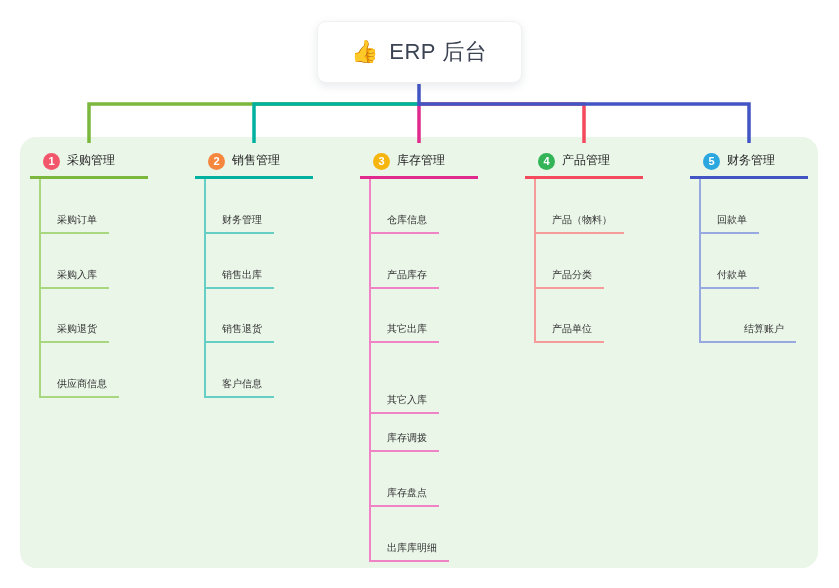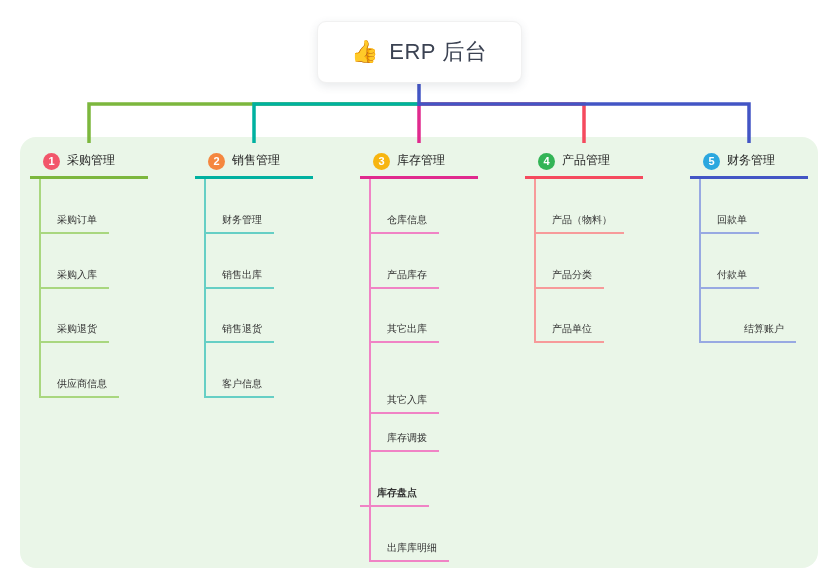--- a/index.html
+++ b/index.html
@@ -80,21 +80,21 @@
       <div class="branch-title" style="left: 360px; top: 146px; border-bottom-color: rgb(224, 42, 142);">
         <span class="badge" style="background: rgb(247, 181, 16);">3</span>
         <span class="t">库存管理</span>
       </div>
       <div class="vline" style="left: 369px; top: 179px; height: 383px; background: rgb(240, 131, 197);"></div>
       <div class="leaf" style="left: 370px; top: 206px; border-bottom-color: rgb(240, 131, 197);">仓库信息</div>
       <div class="leaf" style="left: 370px; top: 261px; border-bottom-color: rgb(240, 131, 197);">产品库存</div>
       <div class="leaf" style="left: 370px; top: 315px; border-bottom-color: rgb(240, 131, 197);">其它出库</div>
       <div class="leaf" style="left: 370px; top: 378px; border-bottom-color: rgb(240, 131, 197); margin-top: 8px;">其它入库</div>
       <div class="leaf" style="left: 370px; top: 424px; border-bottom-color: rgb(240, 131, 197);">库存调拨</div>
-      <div class="leaf" style="left: 360px; top: 479px; border-bottom-color: rgb(240, 131, 197); font-weight: bold;">库存盘点</div>
+      <div class="leaf" style="left: 370px; top: 479px; border-bottom-color: rgb(240, 131, 197);">库存盘点</div>
       <div class="leaf" style="left: 370px; top: 534px; border-bottom-color: rgb(240, 131, 197);">出库库明细</div>
       <div class="branch-title" style="left: 525px; top: 146px; border-bottom-color: rgb(245, 74, 94);">
         <span class="badge" style="background: rgb(51, 180, 86);">4</span>
         <span class="t">产品管理</span>
       </div>
       <div class="vline" style="left: 534px; top: 179px; height: 164px; background: rgb(247, 154, 154);"></div>
       <div class="leaf" style="left: 535px; top: 206px; border-bottom-color: rgb(247, 154, 154);">产品（物料）</div>
       <div class="leaf" style="left: 535px; top: 261px; border-bottom-color: rgb(247, 154, 154);">产品分类</div>
       <div class="leaf" style="left: 535px; top: 315px; border-bottom-color: rgb(247, 154, 154);">产品单位</div>
       <div class="branch-title" style="left: 690px; top: 146px; border-bottom-color: rgb(67, 85, 197);">

